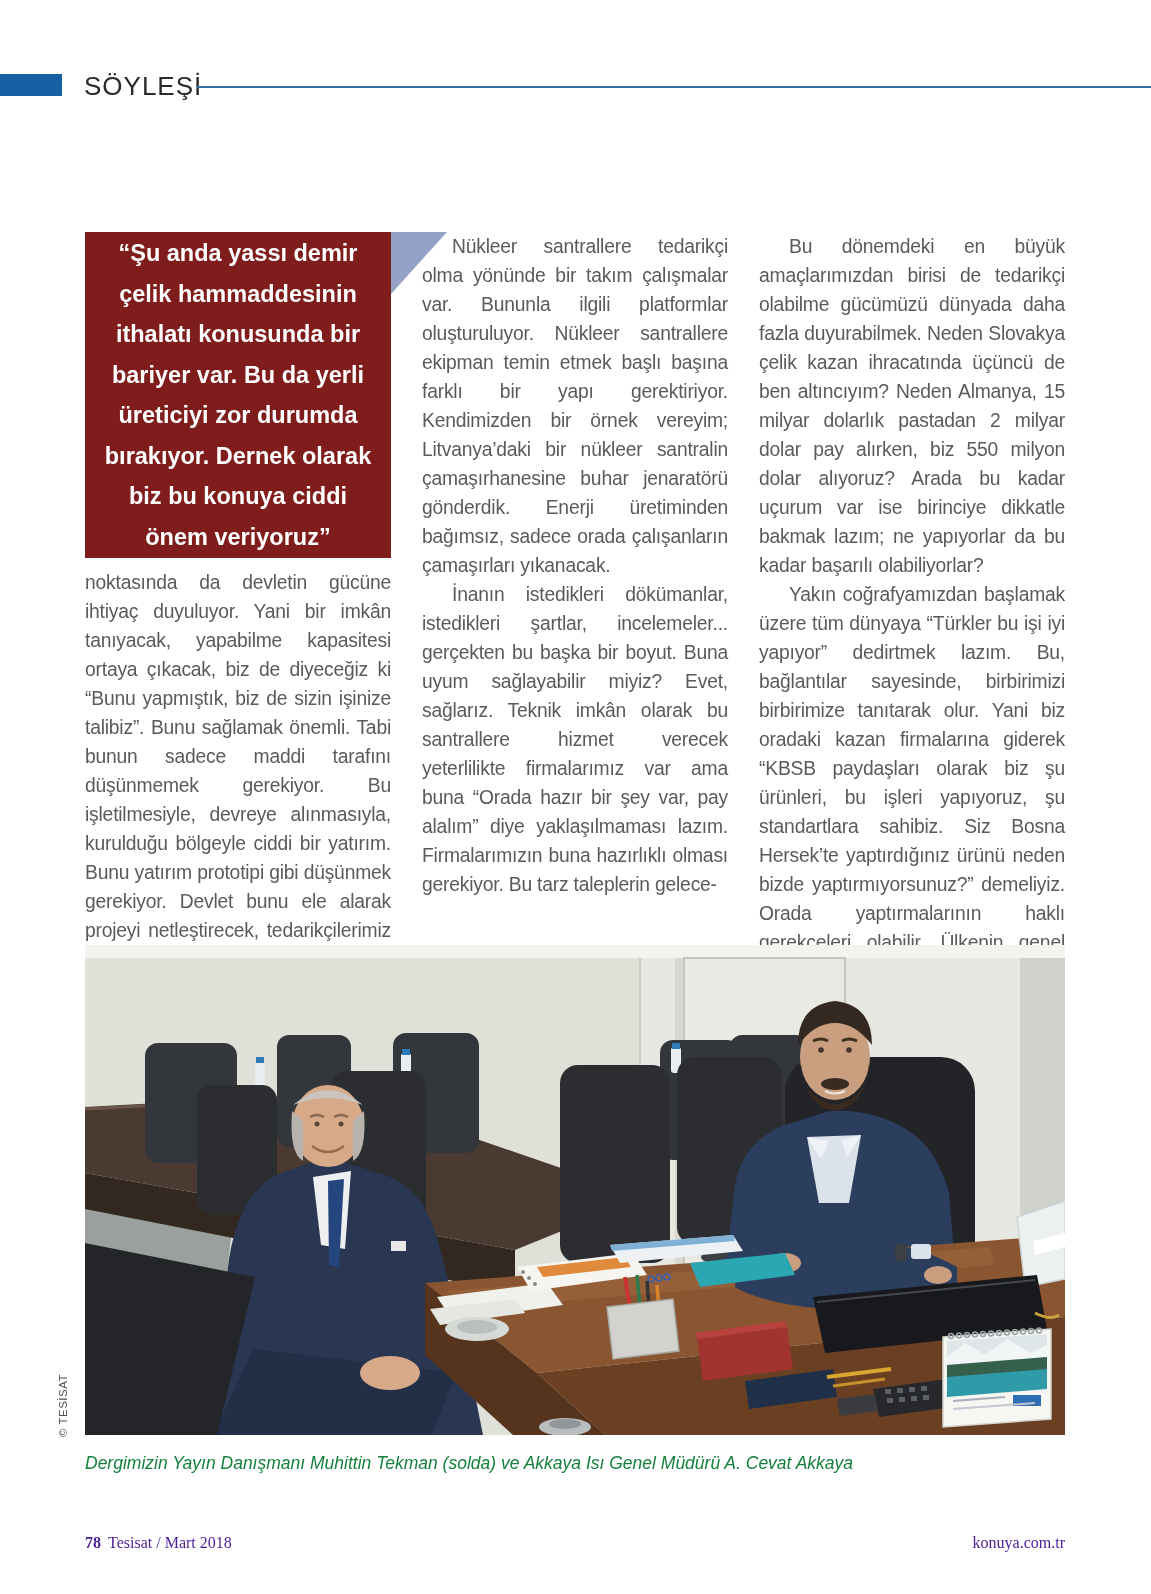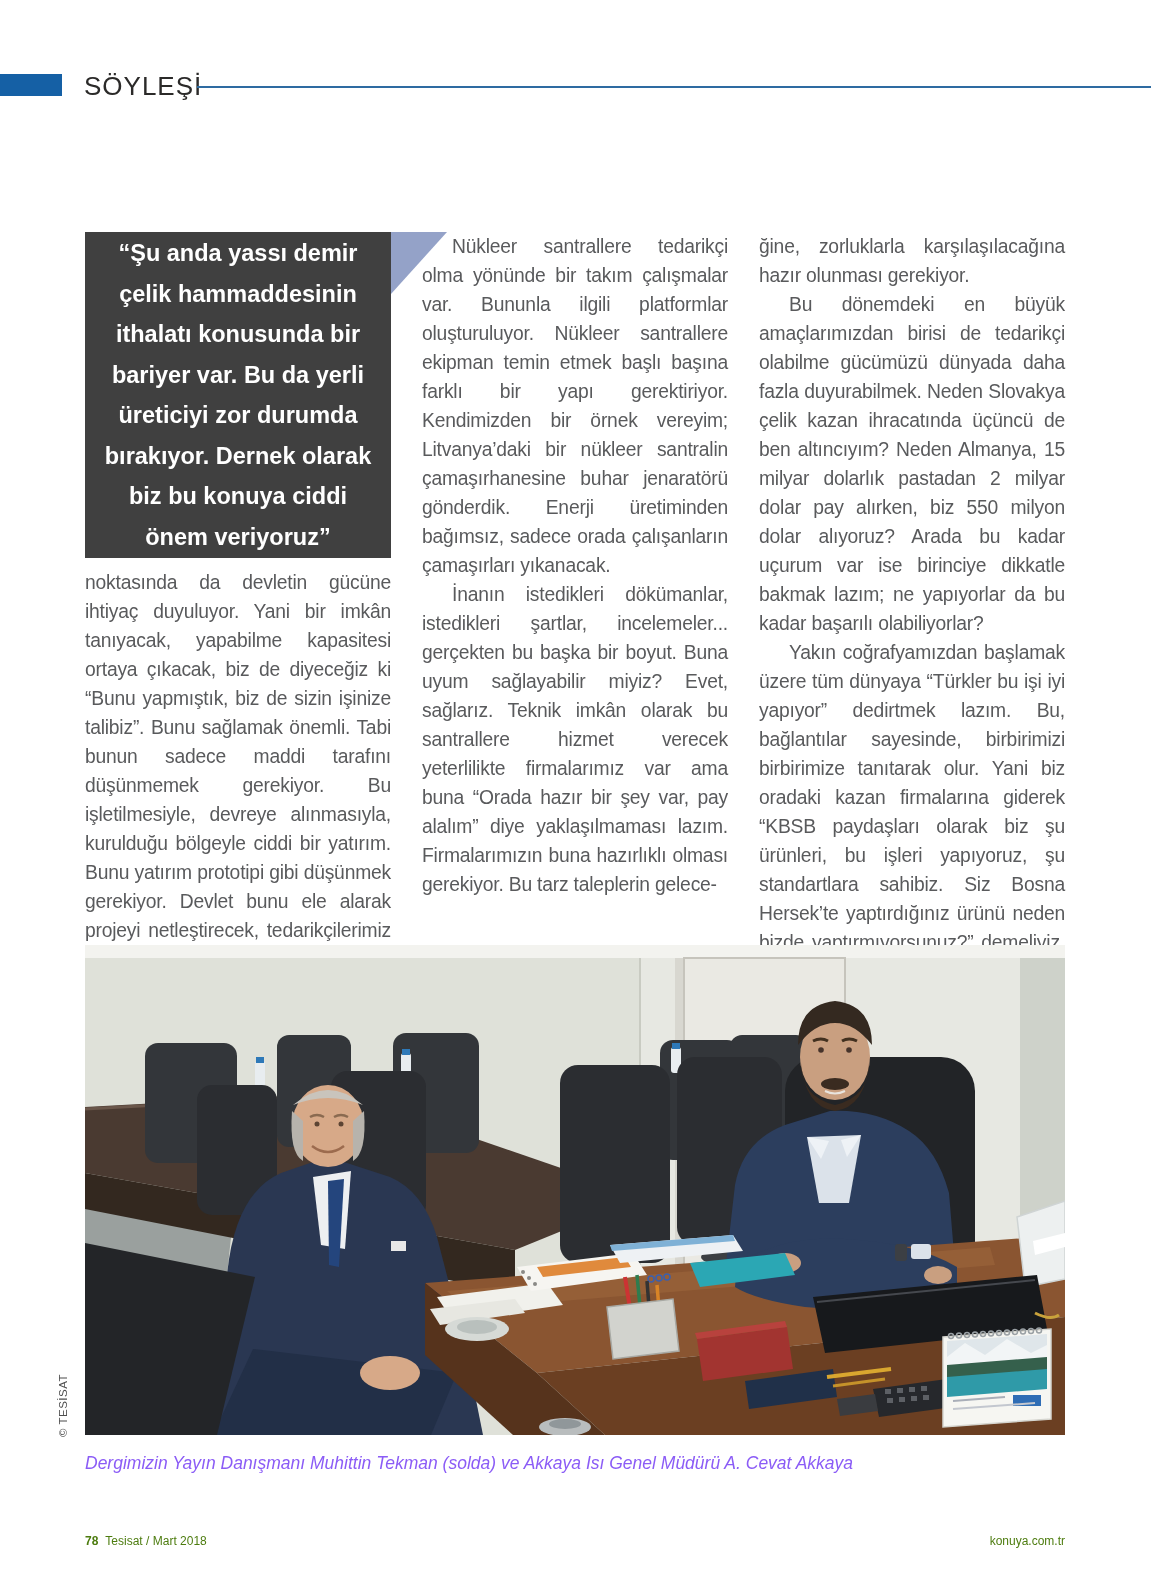--- a/index.html
+++ b/index.html
@@ -16,39 +16,39 @@
   .col{position:absolute;top:232px;width:306px;}
   .col1{left:85px;}
   .col2{left:422px;}
   .col3{left:759px;}
   .body-text{margin:0;font-size:19.3px;line-height:29px;color:#595a5c;text-align:justify;
         letter-spacing:-0.2px;}
   .body-text.indent{text-indent:30px;}
   .col1 .body-text{margin-top:10px;}
 
   
-  .pullquote{position:relative;width:306px;height:326px;background:#404040;
+  .pullquote{position:relative;width:306px;height:326px;background:#7f1d1d;
         display:flex;align-items:center;justify-content:center;box-sizing:border-box;padding:18px 14px;}
   .pullquote p{margin:0;color:#ffffff;font-weight:bold;font-size:23.5px;line-height:40.5px;text-align:center;}
   .fold{position:absolute;left:100%;top:0;width:56px;height:62px;background:#94a2c8;
         -webkit-clip-path:polygon(0 0,100% 0,0 100%);clip-path:polygon(0 0,100% 0,0 100%);}
 
   .col-heading{margin:27px 0 7px 0;font-size:19.5px;line-height:27.5px;font-weight:bold;color:#1565ad;}
 
   
   .photo{position:absolute;left:85px;top:945px;width:980px;height:490px;margin:0;background:#dfe1d9;}
   .photo svg{display:block;}
   .photo-credit{position:absolute;left:57px;top:1437px;width:92px;transform:rotate(-90deg);
         transform-origin:0 0;font-size:11.5px;color:#4f4f4f;letter-spacing:0.5px;white-space:nowrap;}
   .caption{position:absolute;left:85px;top:1453px;width:940px;font-style:italic;font-size:17.5px;
-        color:#8b5cf6;margin:0;}
+        color:#15803d;margin:0;}
 
   
   .footer{position:absolute;left:85px;right:86px;top:1534px;display:flex;justify-content:space-between;
-        font-size:12px;color:#4d7c0f;}
+        font-size:16px;color:#4c1d95;font-family:Liberation Serif, serif;}
   .footer .pageno{font-weight:bold;margin-right:7px;}
 </style>
 </head>
 <body>
 
 <div class="page">
 
   <div class="accent-bar"></div>
   <h1 class="section-label">SÖYLEŞİ</h1>
   <div class="header-rule"></div>
@@ -60,21 +60,20 @@
     </div>
     <p class="body-text">noktasında da devletin gücüne ihtiyaç duyuluyor. Yani bir imkân tanıyacak, yapabilme kapasitesi ortaya çıkacak, biz de diyeceğiz ki “Bunu yapmıştık, biz de sizin işinize talibiz”. Bunu sağlamak önemli. Tabi bunun sadece maddi tarafını düşünmemek gerekiyor. Bu işletilmesiyle, devreye alınmasıyla, kurulduğu bölgeyle ciddi bir yatırım. Bunu yatırım prototipi gibi düşünmek gerekiyor. Devlet bunu ele alarak projeyi netleştirecek, tedarikçilerimiz “şunlar, şunlardır...” diyecek, TÜBİTAK ile beraber projesi oluşturulacak ve yapılacak.</p>
   </div>
 
   <div class="col col2">
     <p class="body-text indent">Nükleer santrallere tedarikçi olma yönünde bir takım çalışmalar var. Bununla ilgili platformlar oluşturuluyor. Nükleer santrallere ekipman temin etmek başlı başına farklı bir yapı gerektiriyor. Kendimizden bir örnek vereyim; Litvanya’daki bir nükleer santralin çamaşırhanesine buhar jenaratörü gönderdik. Enerji üretiminden bağımsız, sadece orada çalışanların çamaşırları yıkanacak.</p>
     <p class="body-text indent">İnanın istedikleri dökümanlar, istedikleri şartlar, incelemeler... gerçekten bu başka bir boyut. Buna uyum sağlayabilir miyiz? Evet, sağlarız. Teknik imkân olarak bu santrallere hizmet verecek yeterlilikte firmalarımız var ama buna “Orada hazır bir şey var, pay alalım” diye yaklaşılmaması lazım. Firmalarımızın buna hazırlıklı olması gerekiyor. Bu tarz taleplerin gelece-</p>
   </div>
 
   <div class="col col3">
-    <p class="body-text">ğine, zorluklarla karşılaşılacağına hazır olunması gerekiyor.</p>
     <p class="body-text indent">Bu dönemdeki en büyük amaçlarımızdan birisi de tedarikçi olabilme gücümüzü dünyada daha fazla duyurabilmek. Neden Slovakya çelik kazan ihracatında üçüncü de ben altıncıyım? Neden Almanya, 15 milyar dolarlık pastadan 2 milyar dolar pay alırken, biz 550 milyon dolar alıyoruz? Arada bu kadar uçurum var ise birinciye dikkatle bakmak lazım; ne yapıyorlar da bu kadar başarılı olabiliyorlar?</p>
     <p class="body-text indent">Yakın coğrafyamızdan başlamak üzere tüm dünyaya “Türkler bu işi iyi yapıyor” dedirtmek lazım. Bu, bağlantılar sayesinde, birbirimizi birbirimize tanıtarak olur. Yani biz oradaki kazan firmalarına giderek “KBSB paydaşları olarak biz şu ürünleri, bu işleri yapıyoruz, şu standartlara sahibiz. Siz Bosna Hersek’te yaptırdığınız ürünü neden bizde yaptırmıyorsunuz?” demeliyiz. Orada yaptırmalarının haklı gerekçeleri olabilir. Ülkenin genel durumundan da başlayabilir; hammaddeden, işçilik kalitesinden, tasarımdan, mühendis-</p>
   </div>
 
   <figure class="photo">
     <svg viewBox="0 0 980 490" width="980" height="490" xmlns="http://www.w3.org/2000/svg">
 
       <g>
         <rect width="980" height="490" fill="#dfe1d9"></rect>
         <rect x="555" width="380" height="490" fill="#e7e8e2"></rect>

